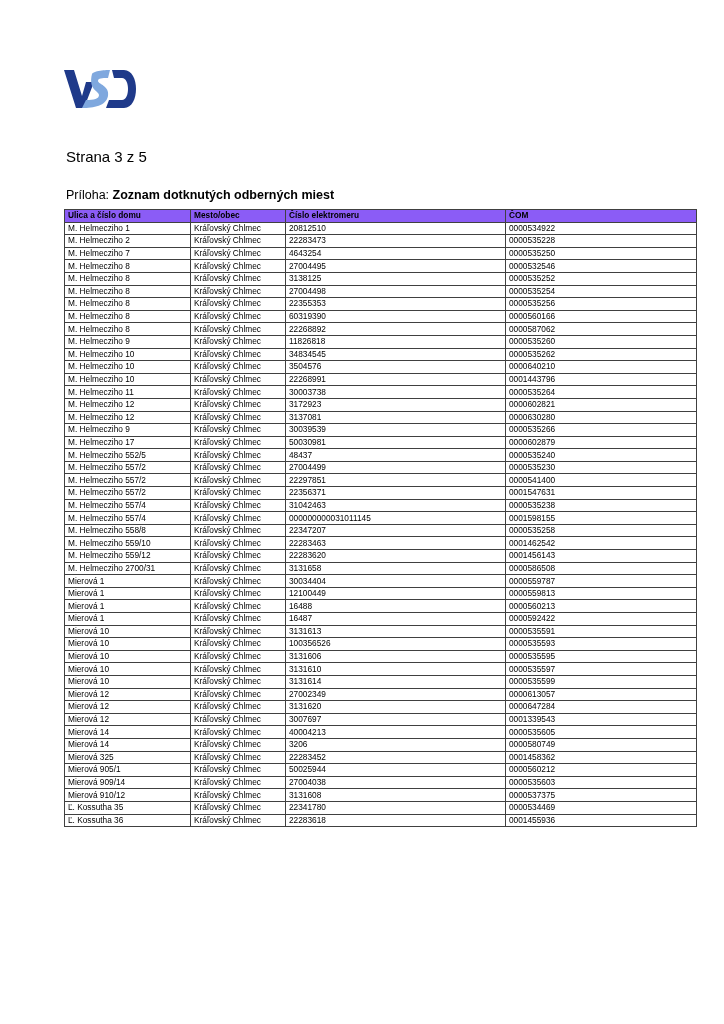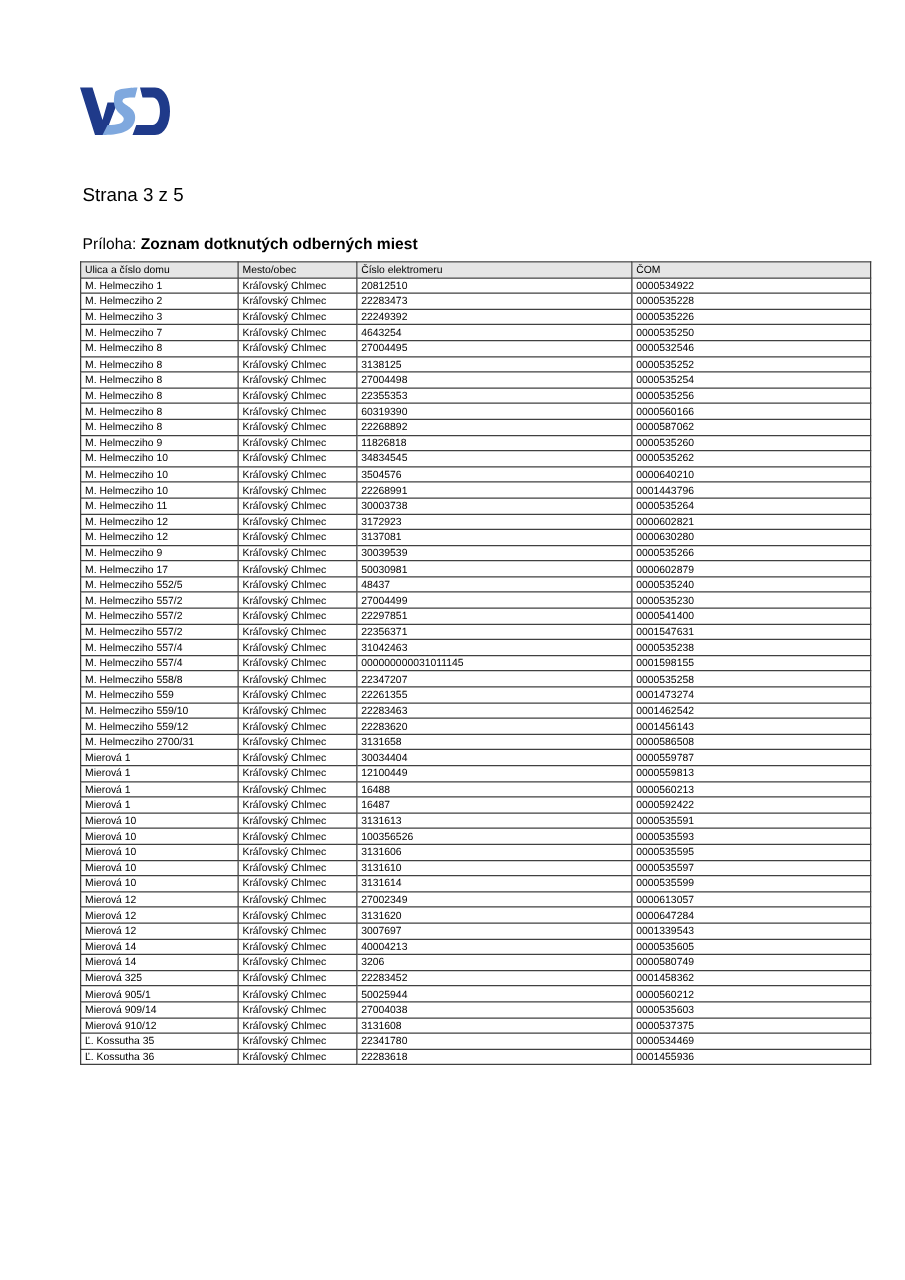--- a/index.html
+++ b/index.html
@@ -6,21 +6,21 @@
   body { width: 724px; height: 1024px; position: relative; overflow: hidden;
          font-family: "Liberation Sans", sans-serif; color: #000; }
   .logo { position: absolute; left: 64px; top: 68px; width: 76px; height: 42px; }
   .page-label { position: absolute; left: 66px; top: 148px; font-size: 15px; }
   .title { position: absolute; left: 66px; top: 188px; font-size: 12.5px; text-align: right; }
   .title b { font-weight: bold; }
   table { position: absolute; left: 64px; top: 209px; width: 632px;
           border-collapse: collapse; font-size: 8.3px; table-layout: fixed; }
   td, th { border: 1px solid #404040; padding: 0 3px; height: 11.6px; line-height: 11px;
            white-space: nowrap; overflow: hidden; text-align: left; }
-  th { background: #e5e5e5; font-weight: normal; }
+  th { background: #8b5cf6; font-weight: bold; }
   col.c1 { width: 126px; } col.c2 { width: 95px; } col.c3 { width: 220px; } col.c4 { width: 191px; }
 </style>
 </head>
 <body>
 
 <div class="logo">
   <svg width="76" height="42" viewBox="0 0 76 42">
     <polygon points="0,2 10,2 18,28 22,14 30,14 20,40 12,40" fill="#1f3a8a"></polygon>
     <path d="M28,6 C30,2 46,2 46,2 L44,10 C38,10 34,10 34,13 C34,16 46,18 44,28 C42,38 30,40 18,40 L22,32 C30,32 35,31 35,27 C35,23 24,22 28,6 Z" fill="#7fa8de"></path>
     <path d="M48,2 L60,2 C76,2 76,40 60,40 L42,40 L45,32 L58,32 C66,32 66,10 58,10 L50,10 Z" fill="#1f3a8a"></path>
@@ -53,26 +53,20 @@
         <td>20812510</td>
         <td>0000534922</td>
       </tr>
       <tr>
         <td>M. Helmecziho 2</td>
         <td>Kráľovský Chlmec</td>
         <td>22283473</td>
         <td>0000535228</td>
       </tr>
       <tr>
-        <td>M. Helmecziho 3</td>
-        <td>Kráľovský Chlmec</td>
-        <td>22249392</td>
-        <td>0000535226</td>
-      </tr>
-      <tr>
         <td>M. Helmecziho 7</td>
         <td>Kráľovský Chlmec</td>
         <td>4643254</td>
         <td>0000535250</td>
       </tr>
       <tr>
         <td>M. Helmecziho 8</td>
         <td>Kráľovský Chlmec</td>
         <td>27004495</td>
         <td>0000532546</td>
@@ -197,26 +191,20 @@
         <td>000000000031011145</td>
         <td>0001598155</td>
       </tr>
       <tr>
         <td>M. Helmecziho 558/8</td>
         <td>Kráľovský Chlmec</td>
         <td>22347207</td>
         <td>0000535258</td>
       </tr>
       <tr>
-        <td>M. Helmecziho 559</td>
-        <td>Kráľovský Chlmec</td>
-        <td>22261355</td>
-        <td>0001473274</td>
-      </tr>
-      <tr>
         <td>M. Helmecziho 559/10</td>
         <td>Kráľovský Chlmec</td>
         <td>22283463</td>
         <td>0001462542</td>
       </tr>
       <tr>
         <td>M. Helmecziho 559/12</td>
         <td>Kráľovský Chlmec</td>
         <td>22283620</td>
         <td>0001456143</td>

